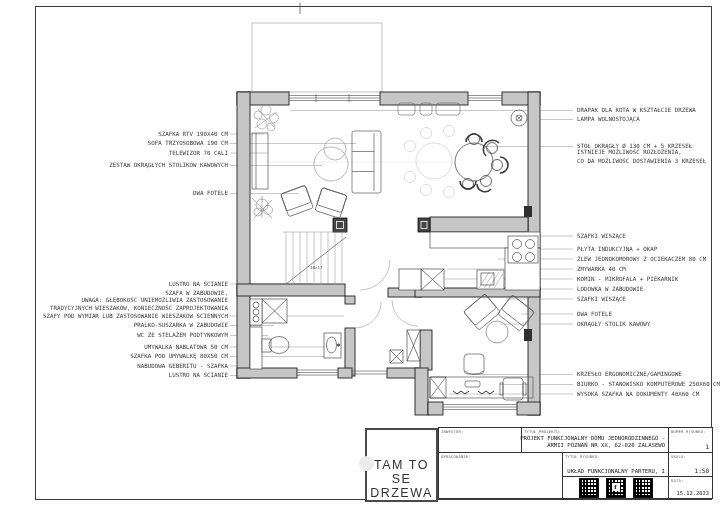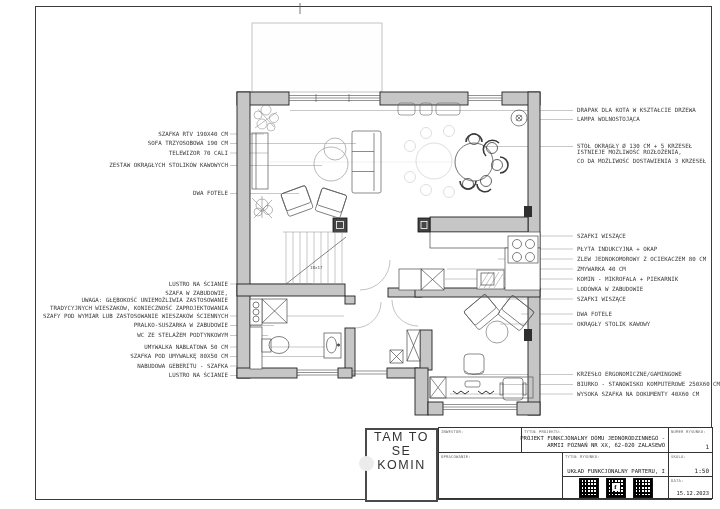--- a/index.html
+++ b/index.html
@@ -7,21 +7,21 @@
         font-family:"DejaVu Sans Mono","Liberation Mono",monospace;color:#2b2b2b;}
   #border-frame{position:absolute;left:35px;top:6px;width:675px;height:492px;
         border:1.6px solid #3c3c3c;}
   svg{position:absolute;left:0;top:0;}
   .lbl{position:absolute;font-size:5.8px;line-height:6.5px;white-space:nowrap;color:#3a3a3a;}
   .lbl.left{right:492px;text-align:right;}
   .lbl.right{left:577px;text-align:left;}
   
   #logo-box{position:absolute;left:365px;top:428px;width:69px;height:70px;
         border:2px solid #4a4a4a;background:#fff;display:flex;flex-direction:column;
-        align-items:center;justify-content:flex-start;
+        align-items:center;justify-content:flex-end;
         font-family:"Liberation Sans",sans-serif;font-weight:300;
         font-size:12.5px;letter-spacing:1.5px;color:#333;}
   #logo-blob{position:absolute;left:-8px;top:26px;width:15px;height:15px;border-radius:50%;
         background:#ececec;}
   #tblock{position:absolute;left:438px;top:427px;width:273px;height:70px;
         border:1px solid #333;background:#fff;}
   .cell{position:absolute;box-sizing:border-box;}
   .cap{position:absolute;left:2px;top:1px;font-size:3.8px;color:#666;letter-spacing:.2px;}
   .val-br{position:absolute;right:3px;bottom:2px;font-size:6px;color:#222;}
   .ttl{position:absolute;right:3px;bottom:3px;font-size:5.6px;line-height:7px;
@@ -342,21 +342,21 @@
     <div class="lbl right" style="top:320.5px">OKRĄGŁY STOLIK KAWOWY</div>
     <div class="lbl right" style="top:371px">KRZESŁO ERGONOMICZNE/GAMINGOWE</div>
     <div class="lbl right" style="top:381px">BIURKO - STANOWISKO KOMPUTEROWE 250X60 CM</div>
     <div class="lbl right" style="top:390.5px">WYSOKA SZAFKA NA DOKUMENTY 40X60 CM</div>
   </div>
 
   <div id="logo-box">
     <div id="logo-blob"></div>
     <div>TAM TO</div>
     <div>SE</div>
-    <div>KOMIN</div>
+    <div>DRZEWA</div>
   </div>
 
   <div id="tblock">
     <div class="cell b-r b-b" style="left:0;top:0;width:83px;height:25px">
       <span class="cap">INWESTOR:</span>
     </div>
     <div class="cell b-r b-b" style="left:83px;top:0;width:147px;height:25px">
       <span class="cap">TYTUŁ PROJEKTU:</span>
       <div class="ttl">
         <div>PROJEKT FUNKCJONALNY DOMU JEDNORODZINNEGO -</div>

